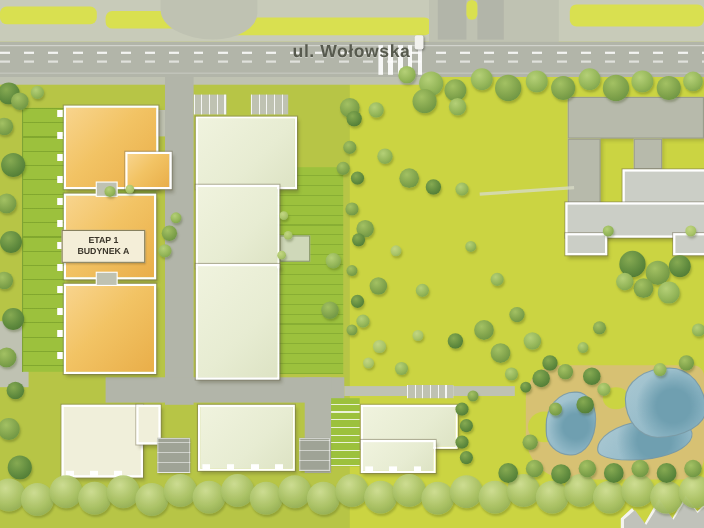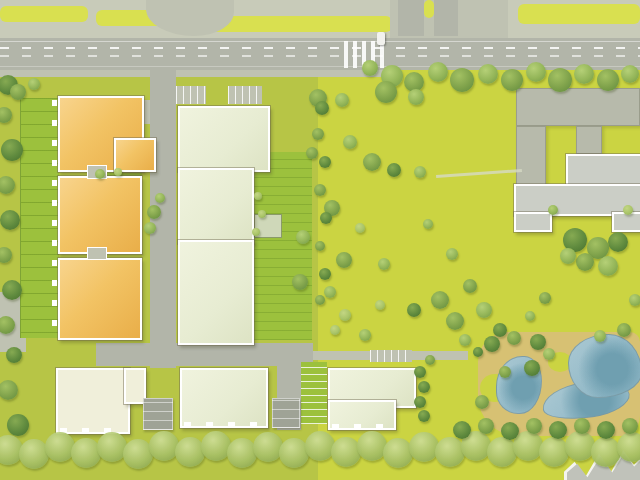--- a/index.html
+++ b/index.html
@@ -83,20 +83,21 @@
 
   <div class="road" style="left:0;top:38px;width:640px;height:32px;"></div>
   <div class="solidline" style="left:0;top:41px;width:640px;"></div>
   <div class="dash" style="left:0;top:47px;width:640px;"></div>
   <div class="dash" style="left:0;top:55px;width:640px;opacity:.7;"></div>
   <div class="solidline" style="left:0;top:66px;width:640px;opacity:.6;"></div>
   <div class="zebra" style="left:344px;top:41px;width:40px;height:27px;"></div>
   <div class="abs" style="left:377px;top:32px;width:8px;height:13px;background:#f2f2ee;border-radius:2px;box-shadow:1px 1px 2px rgba(0,0,0,.35);"></div>
   <div class="sidewalk" style="left:0;top:70px;width:392px;height:7px;background:var(--sidewalk-dark);"></div>
 
+  <div class="street-label" style="left:266px;top:39px;">ul. Wołowska</div>
 
   <div class="road" style="left:150px;top:70px;width:26px;height:298px;"></div>
   <div class="pad" style="left:130px;top:100px;width:20px;height:24px;"></div>
   <div class="road" style="left:96px;top:343px;width:217px;height:23px;"></div>
   <div class="pad" style="left:313px;top:351px;width:155px;height:9px;"></div>
   <div class="road" style="left:277px;top:343px;width:24px;height:87px;"></div>
 
   <div class="garden" style="left:20px;top:98px;width:38px;height:240px;border-left:1px solid #7ea335;"></div>
   <div class="court" style="left:252px;top:152px;width:60px;height:188px;"></div>
   <div class="abs" style="left:254px;top:214px;width:26px;height:22px;background:#cfd8b9;border:1px solid #8a9a6a;"></div>
@@ -144,20 +145,24 @@
   <div class="bld gray-l" style="left:566px;top:154px;width:74px;height:30px;"></div>
   <div class="bld gray-l" style="left:514px;top:184px;width:126px;height:28px;"></div>
   <div class="bld gray-l" style="left:514px;top:212px;width:34px;height:16px;"></div>
   <div class="bld gray-l" style="left:612px;top:212px;width:28px;height:16px;"></div>
 
   <div class="abs" style="left:436px;top:172px;width:86px;height:3px;background:#d6d9c4;transform:rotate(-4deg);opacity:.8;"></div>
 
   <div class="zz" style="left:564px;top:442px;width:76px;height:38px;background:#f4f4ef;"></div>
   <div class="zz" style="left:567px;top:446px;width:73px;height:34px;background:#c0c2ba;"></div>
 
+  <div class="label-box" style="left:56px;top:209px;width:74px;height:28px;">
+    <span>ETAP 1</span>
+    <span>BUDYNEK A</span>
+  </div>
 
   <div id="trees">
       <div class="tree tree-b" style="left: 362px; top: 60px; width: 16px; height: 16px;"></div>
       <div class="tree tree-b" style="left: 381px; top: 65px; width: 22px; height: 22px;"></div>
       <div class="tree tree-a" style="left: 404px; top: 72px; width: 20px; height: 20px;"></div>
       <div class="tree tree-b" style="left: 428px; top: 62px; width: 20px; height: 20px;"></div>
       <div class="tree tree-a" style="left: 450px; top: 68px; width: 24px; height: 24px;"></div>
       <div class="tree tree-b" style="left: 478px; top: 64px; width: 20px; height: 20px;"></div>
       <div class="tree tree-a" style="left: 501px; top: 69px; width: 22px; height: 22px;"></div>
       <div class="tree tree-b" style="left: 526px; top: 62px; width: 20px; height: 20px;"></div>

